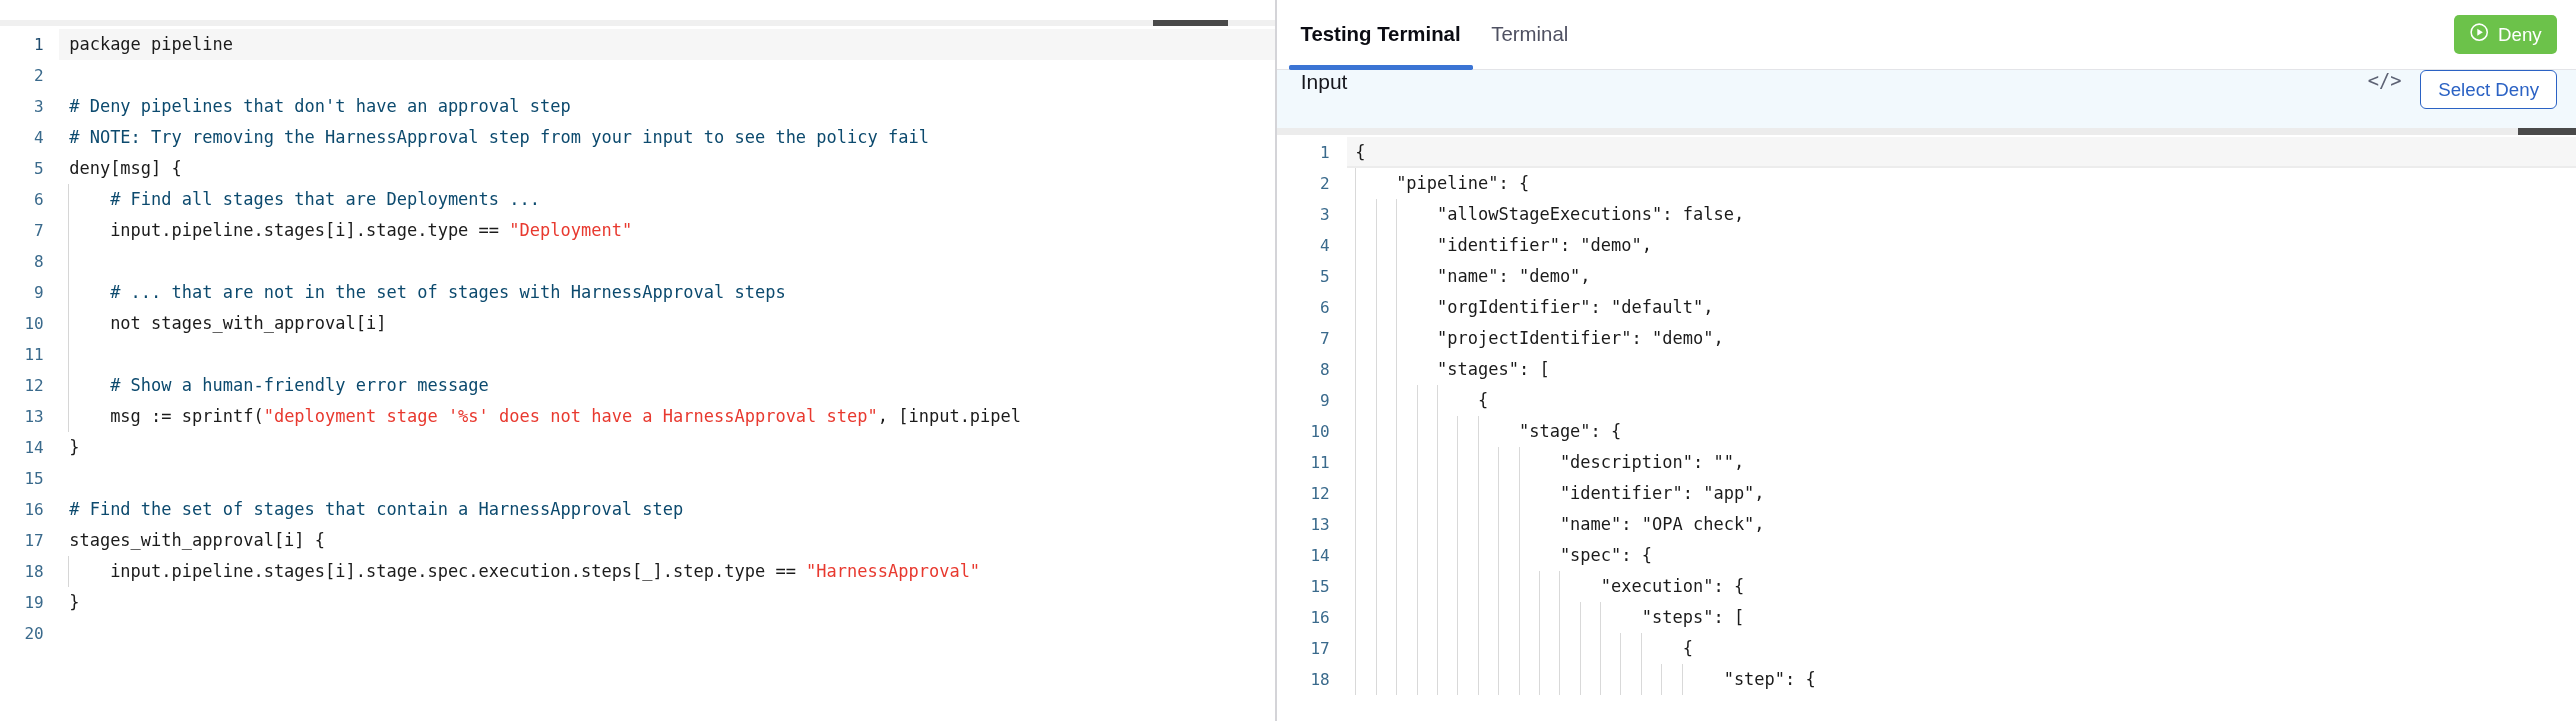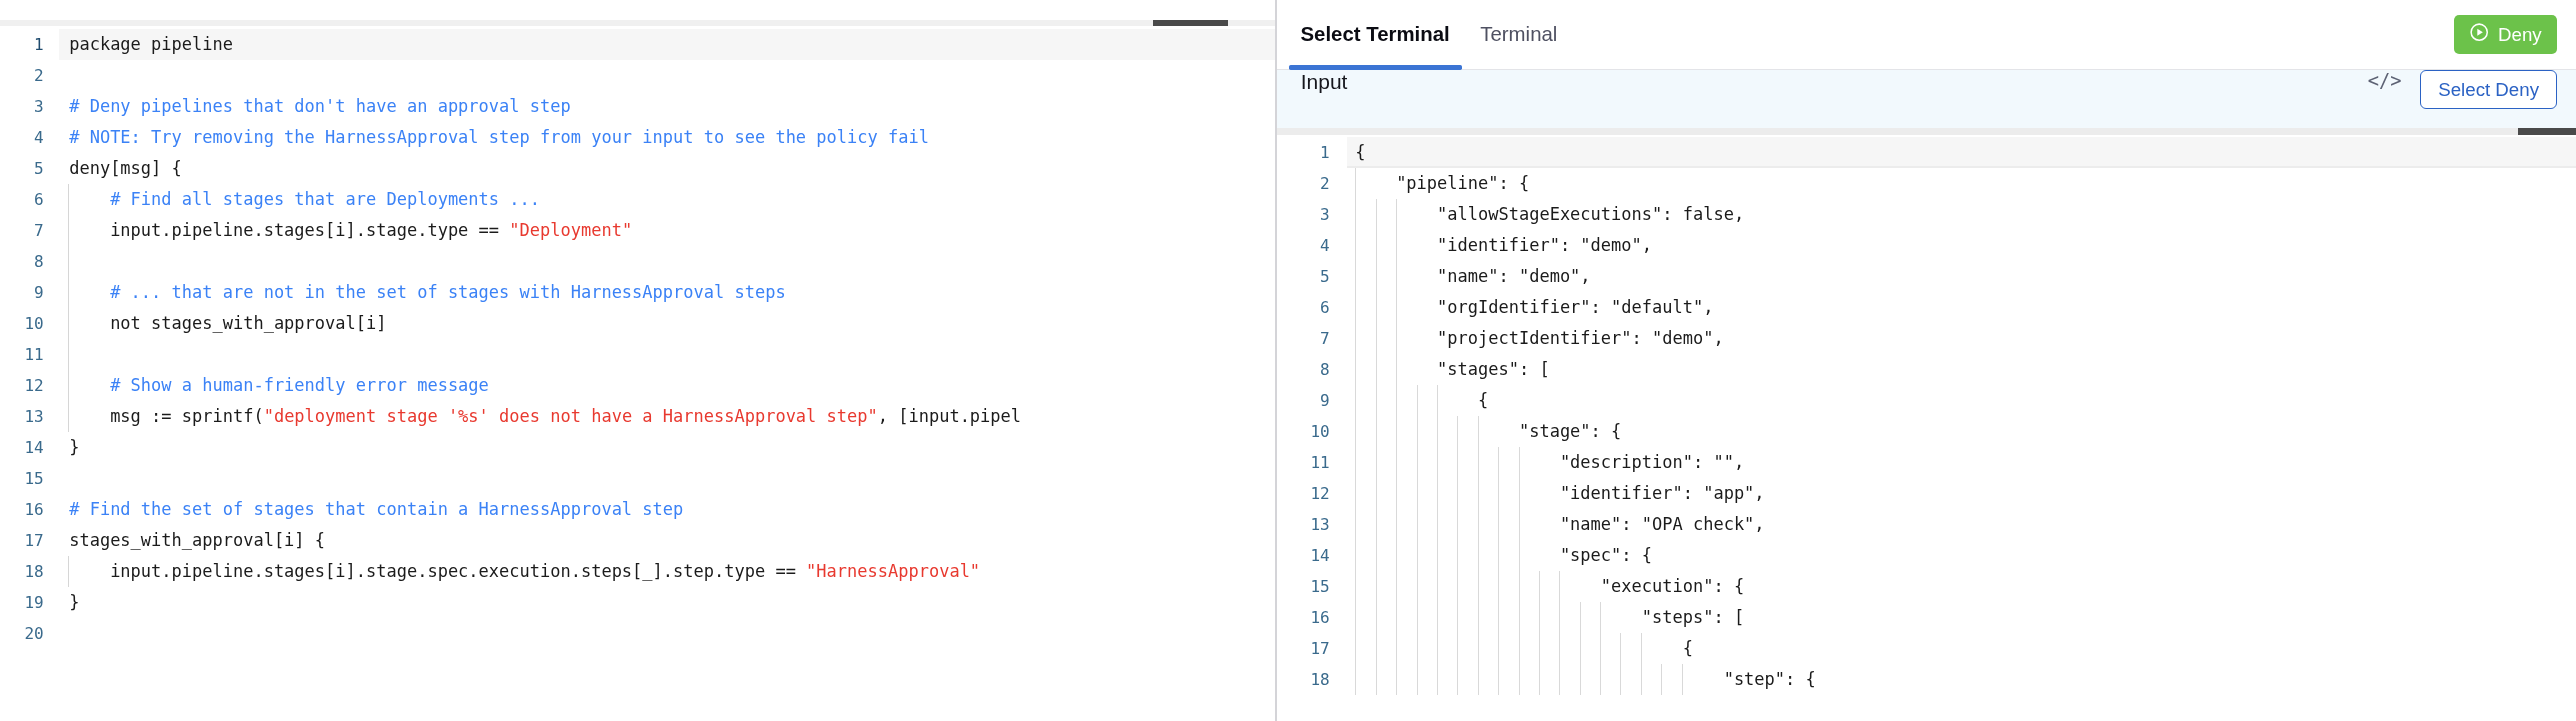--- a/index.html
+++ b/index.html
@@ -91,21 +91,21 @@
   .indent-guide {
     position: absolute;
     left: 9.3px;
     top: 0;
     bottom: 0;
     width: 0.8px;
     background: #d6d6d6;
   }
 
   .tok-plain   { color: #1b1b1b; }
-  .tok-comment { color: #3b82f6; }
+  .tok-comment { color: #0c4a6e; }
   .tok-string  { color: #e8392f; }
 
   .line1-underline {
     position: absolute;
     left: 59px;
     right: 0;
     bottom: 0;
     height: 1.7px;
     background: #ececec;
   }
@@ -330,21 +330,21 @@
       <div class="code-lines" id="code-lines"><div class="cl active"><div class="ln-gutter">1</div><span class="line1-underline"></span><div class="code-text-wrap"><span class="code-text"><span class="tok-plain">package pipeline</span></span></div></div><div class="cl"><div class="ln-gutter">2</div><div class="code-text-wrap"><span class="code-text"><span class="tok-plain"></span></span></div></div><div class="cl"><div class="ln-gutter">3</div><div class="code-text-wrap"><span class="code-text"><span class="tok-comment"># Deny pipelines that don't have an approval step</span></span></div></div><div class="cl"><div class="ln-gutter">4</div><div class="code-text-wrap"><span class="code-text"><span class="tok-comment"># NOTE: Try removing the HarnessApproval step from your input to see the policy fail</span></span></div></div><div class="cl"><div class="ln-gutter">5</div><div class="code-text-wrap"><span class="code-text"><span class="tok-plain">deny[msg] {</span></span></div></div><div class="cl"><div class="ln-gutter">6</div><div class="code-text-wrap"><span class="indent-guide"></span><span class="code-text"><span class="tok-comment">    # Find all stages that are Deployments ...</span></span></div></div><div class="cl"><div class="ln-gutter">7</div><div class="code-text-wrap"><span class="indent-guide"></span><span class="code-text"><span class="tok-plain">    input.pipeline.stages[i].stage.type == </span><span class="tok-string">"Deployment"</span></span></div></div><div class="cl"><div class="ln-gutter">8</div><div class="code-text-wrap"><span class="indent-guide"></span><span class="code-text"><span class="tok-plain"></span></span></div></div><div class="cl"><div class="ln-gutter">9</div><div class="code-text-wrap"><span class="indent-guide"></span><span class="code-text"><span class="tok-comment">    # ... that are not in the set of stages with HarnessApproval steps</span></span></div></div><div class="cl"><div class="ln-gutter">10</div><div class="code-text-wrap"><span class="indent-guide"></span><span class="code-text"><span class="tok-plain">    not stages_with_approval[i]</span></span></div></div><div class="cl"><div class="ln-gutter">11</div><div class="code-text-wrap"><span class="indent-guide"></span><span class="code-text"><span class="tok-plain"></span></span></div></div><div class="cl"><div class="ln-gutter">12</div><div class="code-text-wrap"><span class="indent-guide"></span><span class="code-text"><span class="tok-comment">    # Show a human-friendly error message</span></span></div></div><div class="cl"><div class="ln-gutter">13</div><div class="code-text-wrap"><span class="indent-guide"></span><span class="code-text"><span class="tok-plain">    msg := sprintf(</span><span class="tok-string">"deployment stage '%s' does not have a HarnessApproval step"</span><span class="tok-plain">, [input.pipel</span></span></div></div><div class="cl"><div class="ln-gutter">14</div><div class="code-text-wrap"><span class="code-text"><span class="tok-plain">}</span></span></div></div><div class="cl"><div class="ln-gutter">15</div><div class="code-text-wrap"><span class="code-text"><span class="tok-plain"></span></span></div></div><div class="cl"><div class="ln-gutter">16</div><div class="code-text-wrap"><span class="code-text"><span class="tok-comment"># Find the set of stages that contain a HarnessApproval step</span></span></div></div><div class="cl"><div class="ln-gutter">17</div><div class="code-text-wrap"><span class="code-text"><span class="tok-plain">stages_with_approval[i] {</span></span></div></div><div class="cl"><div class="ln-gutter">18</div><div class="code-text-wrap"><span class="indent-guide"></span><span class="code-text"><span class="tok-plain">    input.pipeline.stages[i].stage.spec.execution.steps[_].step.type == </span><span class="tok-string">"HarnessApproval"</span></span></div></div><div class="cl"><div class="ln-gutter">19</div><div class="code-text-wrap"><span class="code-text"><span class="tok-plain">}</span></span></div></div><div class="cl"><div class="ln-gutter">20</div><div class="code-text-wrap"><span class="code-text"><span class="tok-plain"></span></span></div></div></div>
     </div>
   </section>
 
   <div class="v-divider"></div>
 
   <section class="terminal-pane">
 
     <div class="tabs-bar">
       <div class="tab active">
-        <span>Select Terminal</span>
+        <span>Testing Terminal</span>
       </div>
       <div class="tab">
         <span>Terminal</span>
       </div>
       <div class="tabs-spacer"></div>
       <button class="test-btn">
         <span class="play-icon">
           <svg width="20.4" height="20.4" viewBox="0 0 24 24" aria-hidden="true">
             <circle cx="12" cy="12" r="9.5" fill="none" stroke="#ffffff" stroke-width="1.8"></circle>
             <path d="M9.8 7.8 L16.3 12 L9.8 16.2 Z" fill="#ffffff"></path>

